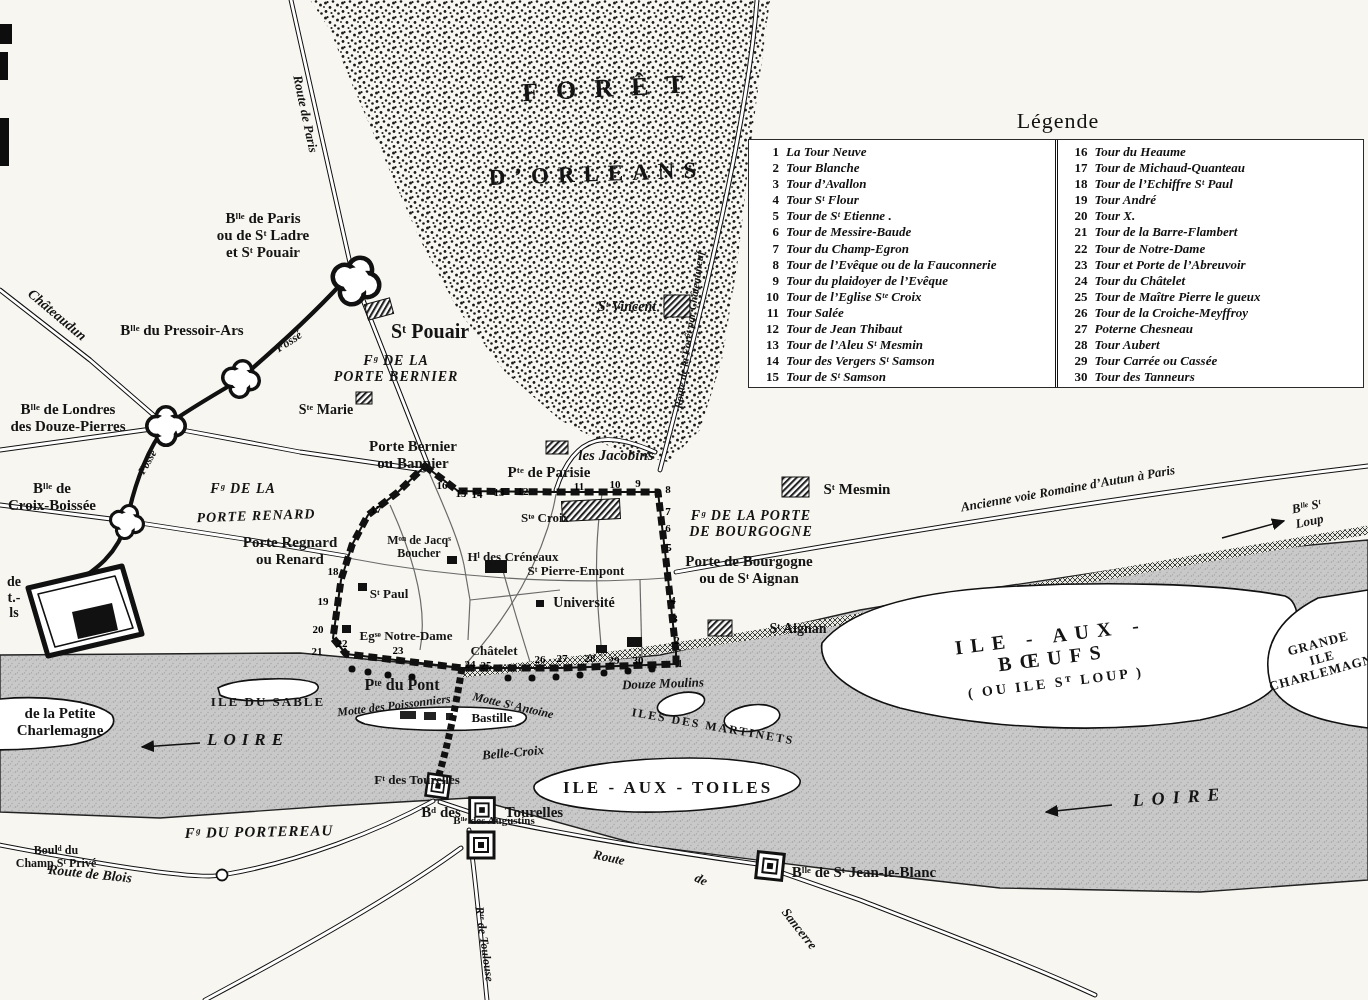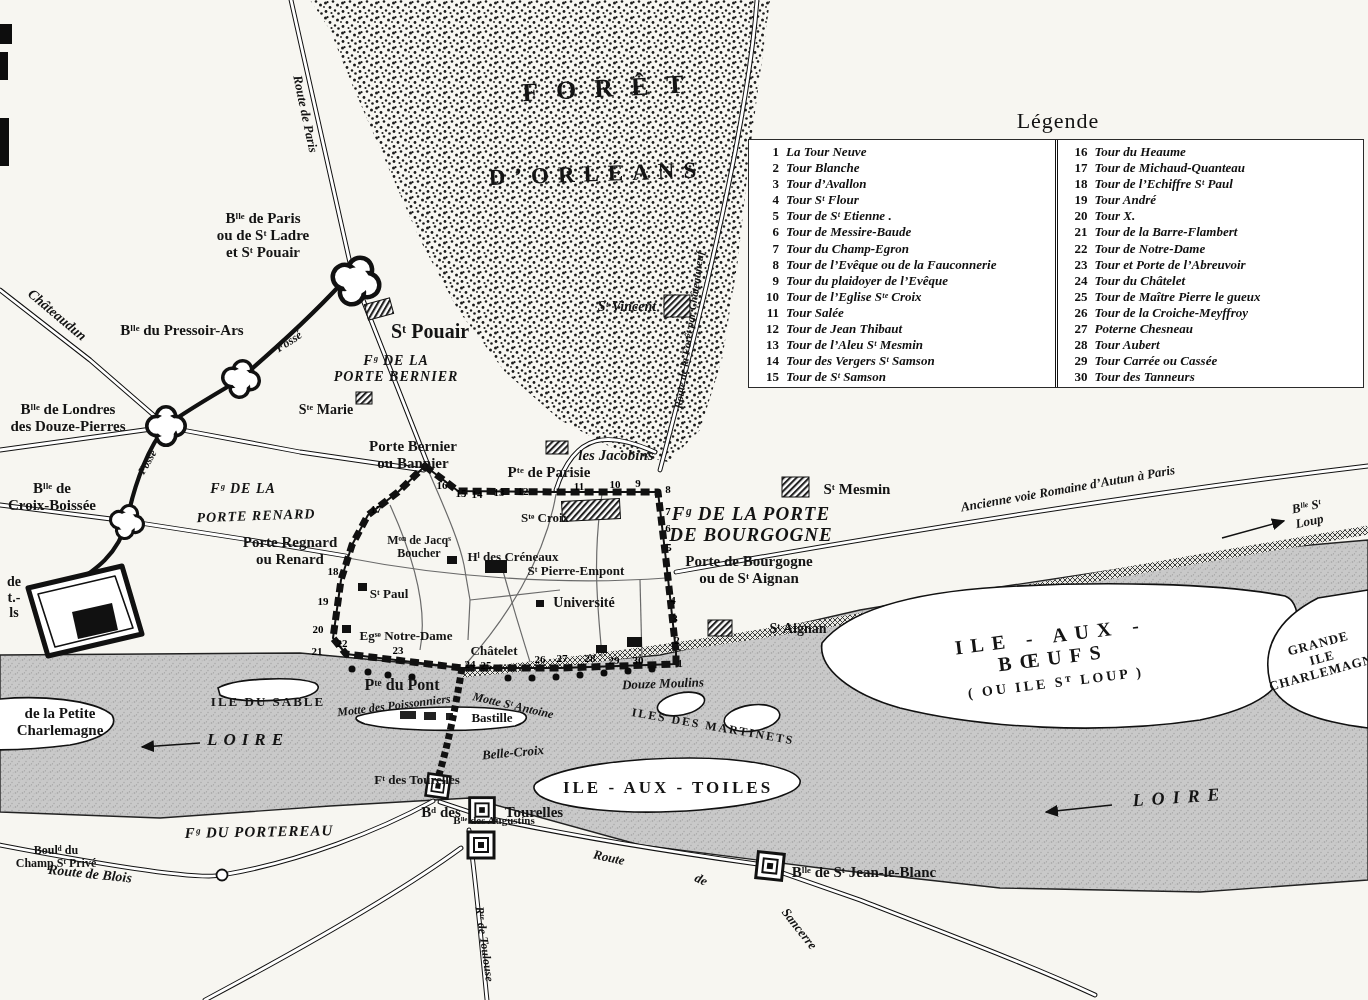--- a/index.html
+++ b/index.html
@@ -403,21 +403,21 @@
     <div class="map-label" style="left: 857px; top: 489px; font-size: 15px; transform: translate(-50%, -50%) rotate(0deg);">Sᵗ Mesmin</div>
     <div class="map-label" style="left: 545px; top: 518px; font-size: 13px; transform: translate(-50%, -50%) rotate(0deg);">Sᵗᵉ Croix</div>
     <div class="map-label" style="left: 419px; top: 547px; font-size: 12px; transform: translate(-50%, -50%) rotate(0deg);">Mᵒⁿ de Jacqˢ
 Boucher</div>
     <div class="map-label" style="left: 513px; top: 557px; font-size: 13px; transform: translate(-50%, -50%) rotate(0deg);">Hˡ des Créneaux</div>
     <div class="map-label" style="left: 576px; top: 571px; font-size: 13px; transform: translate(-50%, -50%) rotate(0deg);">Sᵗ Pierre-Empont</div>
     <div class="map-label" style="left: 389px; top: 594px; font-size: 13px; transform: translate(-50%, -50%) rotate(0deg);">Sᵗ Paul</div>
     <div class="map-label" style="left: 584px; top: 603px; font-size: 14px; transform: translate(-50%, -50%) rotate(0deg);">Université</div>
     <div class="map-label" style="left: 406px; top: 636px; font-size: 13px; transform: translate(-50%, -50%) rotate(0deg);">Egˢᵉ Notre-Dame</div>
     <div class="map-label" style="left: 494px; top: 651px; font-size: 13px; transform: translate(-50%, -50%) rotate(0deg);">Châtelet</div>
-    <div class="map-label itcaps" style="left: 751px; top: 524px; font-size: 19px; transform: translate(-50%, -50%) rotate(0deg);">Fᵍ DE LA PORTE
+    <div class="map-label itcaps" style="left: 751px; top: 524px; font-size: 14px; transform: translate(-50%, -50%) rotate(0deg);">Fᵍ DE LA PORTE
 DE BOURGOGNE</div>
     <div class="map-label" style="left: 749px; top: 570px; font-size: 15px; transform: translate(-50%, -50%) rotate(0deg);">Porte de Bourgogne
 ou de Sᵗ Aignan</div>
     <div class="map-label" style="left: 770px; top: 629px; font-size: 14px; transform: translate(-50%, -50%) rotate(0deg); margin-left: 28px;">Sᵗ Aignan</div>
     <div class="map-label it" style="left: 1068px; top: 489px; font-size: 13px; transform: translate(-50%, -50%) rotate(-10deg);">Ancienne voie Romaine d’Autun à Paris</div>
     <div class="map-label it" style="left: 1308px; top: 514px; font-size: 13px; transform: translate(-50%, -50%) rotate(-12deg);">Bˡˡᵉ Sᵗ Loup</div>
     <div class="map-label it" style="left: 627px; top: 307px; font-size: 14px; transform: translate(-50%, -50%) rotate(0deg);">Sᵗ Vincent</div>
     <div class="map-label it" style="left: 689px; top: 330px; font-size: 11px; transform: translate(-50%, -50%) rotate(-82deg);">Route de la Forêt par Châteauneuf</div>
     <div class="map-label" style="left: 402px; top: 685px; font-size: 16px; transform: translate(-50%, -50%) rotate(0deg);">Pᵗᵉ du Pont</div>
     <div class="map-label it" style="left: 394px; top: 706px; font-size: 12px; transform: translate(-50%, -50%) rotate(-7deg);">Motte des Poissonniers</div>

